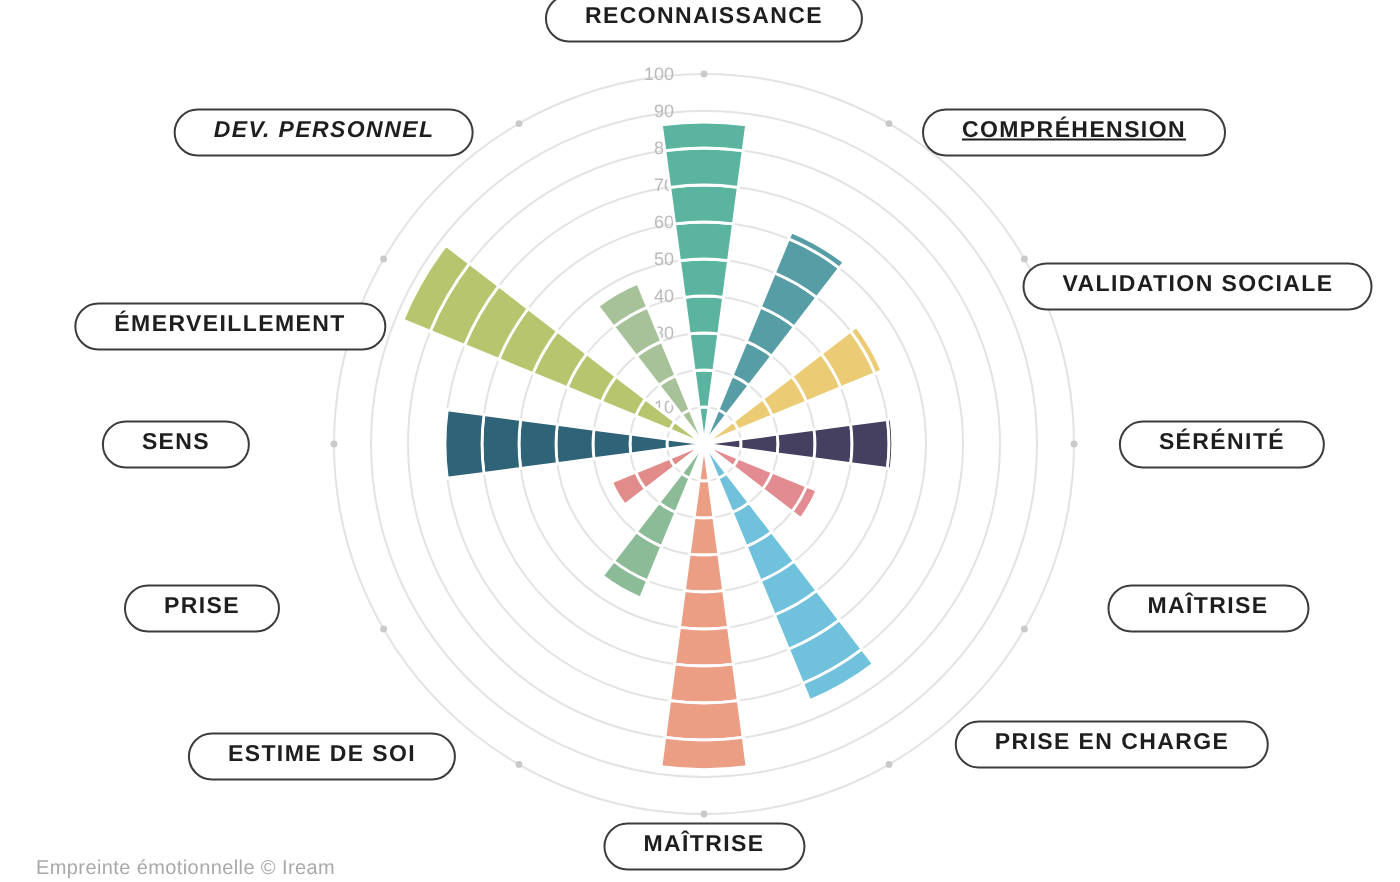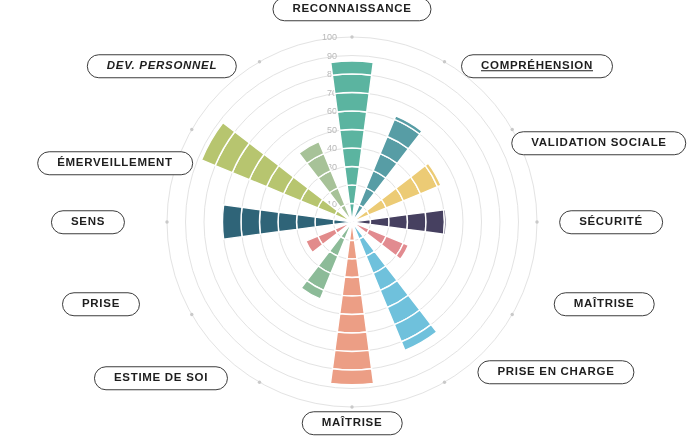--- a/index.html
+++ b/index.html
@@ -157,23 +157,24 @@
         <path d="M 340.71231446782656 207.34264159792897 L 329.4246289356531 192.68528319585795 A 37 37 0 0 1 337.90039607503985 187.7917967563444 L 344.95019803751995 204.8958983781722 A 18.5 18.5 0 0 0 340.71231446782656 207.34264159792897 Z" fill="#a7c298" stroke="#ffffff" stroke-width="1.4"></path>
         <path d="M 329.4246289356531 192.68528319585795 L 318.1369434034796 178.02792479378692 A 55.5 55.5 0 0 1 330.8505941125598 170.68769513451662 L 337.90039607503985 187.7917967563444 A 37 37 0 0 0 329.4246289356531 192.68528319585795 Z" fill="#a7c298" stroke="#ffffff" stroke-width="1.4"></path>
         <path d="M 318.1369434034796 178.02792479378692 L 306.8492578713062 163.3705663917159 A 74 74 0 0 1 323.8007921500797 153.58359351268882 L 330.8505941125598 170.68769513451662 A 55.5 55.5 0 0 0 318.1369434034796 178.02792479378692 Z" fill="#a7c298" stroke="#ffffff" stroke-width="1.4"></path>
         <path d="M 306.8492578713062 163.3705663917159 L 298.94787799878475 153.1104155102662 A 86.95 86.95 0 0 1 318.8659307763437 141.6107223774094 L 323.8007921500797 153.58359351268882 A 74 74 0 0 0 306.8492578713062 163.3705663917159 Z" fill="#a7c298" stroke="#ffffff" stroke-width="1.4"></path>
       </g>
     </svg>
   <div id="labels">
       <div class="pill" style="left: 352px; top: 9px;">RECONNAISSANCE</div>
       <div class="pill" style="left: 537px; top: 66px; text-decoration: underline;">COMPRÉHENSION</div>
       <div class="pill" style="left: 599px; top: 143px;">VALIDATION SOCIALE</div>
-      <div class="pill" style="left: 611px; top: 222px;">SÉCURITÉ</div>
+      <div class="pill" style="left: 611px; top: 222px;">SÉRÉNITÉ</div>
       <div class="pill" style="left: 604px; top: 304px;">MAÎTRISE</div>
       <div class="pill" style="left: 556px; top: 372px;">PRISE EN CHARGE</div>
       <div class="pill" style="left: 352px; top: 423px;">MAÎTRISE</div>
       <div class="pill" style="left: 161px; top: 378px;">ESTIME DE SOI</div>
       <div class="pill" style="left: 101px; top: 304px;">PRISE</div>
       <div class="pill" style="left: 88px; top: 222px;">SENS</div>
       <div class="pill" style="left: 115px; top: 143px; margin-top: 20px;">ÉMERVEILLEMENT</div>
       <div class="pill" style="left: 162px; top: 66px; font-style: italic;">DEV. PERSONNEL</div>
     </div>
+  <div class="footer">Empreinte émotionnelle © Iream</div>
 </div>
 
 </body></html>

